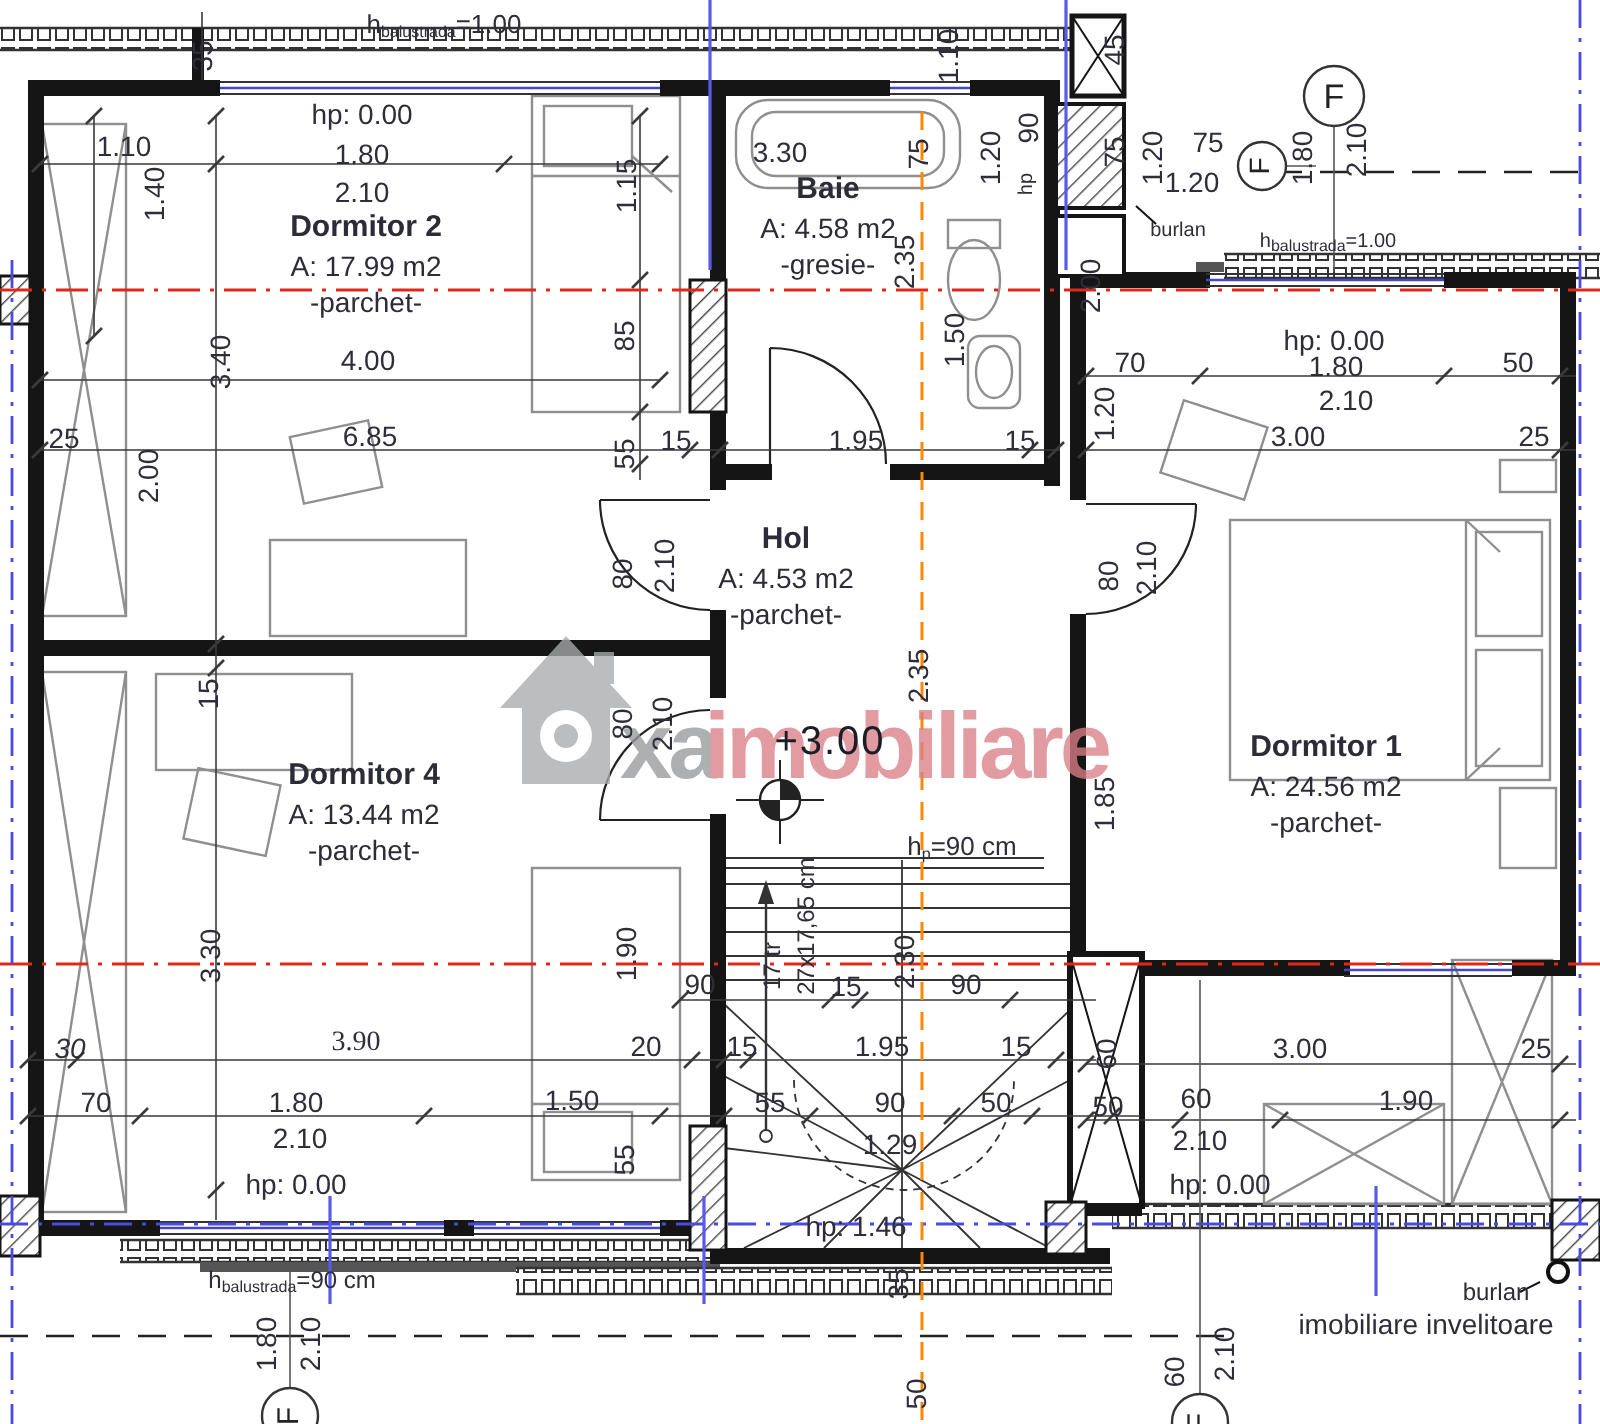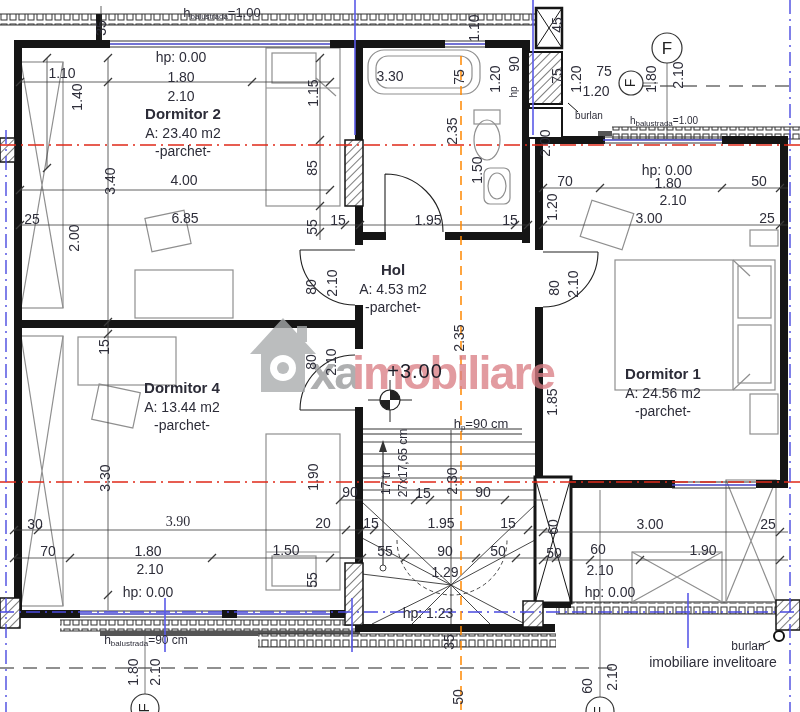--- a/index.html
+++ b/index.html
@@ -225,22 +225,27 @@
     <rect x="297" y="326" width="10" height="16" fill="#a8abad"></rect>
     <circle cx="283" cy="368" r="13" fill="#fff"></circle>
     <circle cx="283" cy="368" r="6" fill="#a8abad"></circle>
     <text x="310" y="389" font-size="47" font-weight="bold" fill="#98999b" letter-spacing="-2">xa</text>
     <text x="352" y="389" font-size="47" font-weight="bold" fill="#db7f86" letter-spacing="-2">imobiliare</text>
   </g>
 </svg>
 
   <div class="room" style="left:183px;top:132px">
     <div class="nm">Dormitor 2</div>
-    <div class="ar">A: 23.40 m2</div>
+    <div class="ar">A: 17.99 m2</div>
     <div class="fn">-parchet-</div>
+  </div>
+  <div class="room" style="left:414px;top:113px">
+    <div class="nm">Baie</div>
+    <div class="ar">A: 4.58 m2</div>
+    <div class="fn">-gresie-</div>
   </div>
   <div class="room" style="left:393px;top:288px">
     <div class="nm">Hol</div>
     <div class="ar">A: 4.53 m2</div>
     <div class="fn">-parchet-</div>
   </div>
   <div class="room" style="left:663px;top:392px">
     <div class="nm">Dormitor 1</div>
     <div class="ar">A: 24.56 m2</div>
     <div class="fn">-parchet-</div>
@@ -326,21 +331,21 @@
       <span class="lbl rot" style="left: 553px; top: 527px;">60</span>
       <span class="lbl" style="left: 554px; top: 553px;">50</span>
       <span class="lbl" style="left: 598px; top: 549px;">60</span>
       <span class="lbl" style="left: 703px; top: 550px;">1.90</span>
       <span class="lbl" style="left: 600px; top: 570px;">2.10</span>
       <span class="lbl" style="left: 610px; top: 592px;">hp: 0.00</span>
       <span class="lbl rot" style="left: 587px; top: 686px;">60</span>
       <span class="lbl rot" style="left: 612px; top: 677px;">2.10</span>
       <span class="lbl rot" style="left: 105px; top: 478px;">3.30</span>
       <span class="lbl rot" style="left: 313px; top: 477px;">1.90</span>
-      <span class="lbl" style="left: 35px; top: 524px;">30</span>
+      <span class="lbl" style="left: 35px; top: 524px; font-style: italic;">30</span>
       <span class="lbl" style="left: 178px; top: 522px; font-family: Liberation Serif, serif;">3.90</span>
       <span class="lbl" style="left: 323px; top: 523px;">20</span>
       <span class="lbl" style="left: 48px; top: 551px;">70</span>
       <span class="lbl" style="left: 148px; top: 551px;">1.80</span>
       <span class="lbl" style="left: 286px; top: 550px;">1.50</span>
       <span class="lbl" style="left: 150px; top: 569px;">2.10</span>
       <span class="lbl rot" style="left: 312px; top: 580px;">55</span>
       <span class="lbl" style="left: 148px; top: 592px;">hp: 0.00</span>
       <span class="lbl rot" style="left: 133px; top: 672px;">1.80</span>
       <span class="lbl rot" style="left: 155px; top: 672px;">2.10</span>
@@ -348,17 +353,17 @@
       <span class="lbl" style="left: 423px; top: 493px;">15</span>
       <span class="lbl" style="left: 483px; top: 492px;">90</span>
       <span class="lbl rot" style="left: 452px; top: 481px;">2.30</span>
       <span class="lbl" style="left: 371px; top: 523px;">15</span>
       <span class="lbl" style="left: 441px; top: 523px;">1.95</span>
       <span class="lbl" style="left: 508px; top: 523px;">15</span>
       <span class="lbl" style="left: 385px; top: 551px;">55</span>
       <span class="lbl" style="left: 445px; top: 551px;">90</span>
       <span class="lbl" style="left: 498px; top: 551px;">50</span>
       <span class="lbl" style="left: 445px; top: 572px;">1.29</span>
-      <span class="lbl" style="left: 428px; top: 613px;">hp: 1.23</span>
+      <span class="lbl" style="left: 428px; top: 613px;">hp: 1.46</span>
       <span class="lbl rot" style="left: 449px; top: 642px;">35</span>
       <span class="lbl rot" style="left: 458px; top: 697px;">50</span>
     </div>
 </div>
 
 </body></html>

